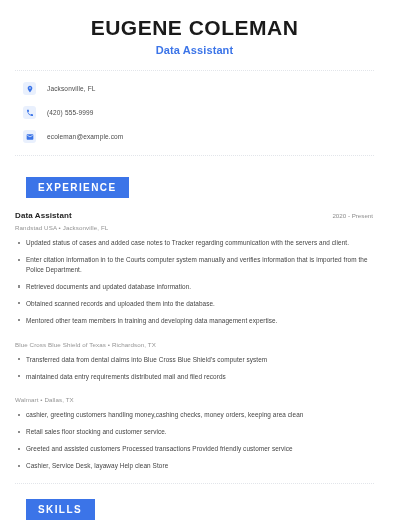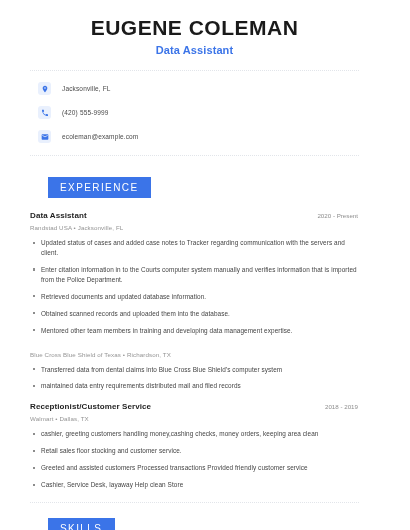--- a/index.html
+++ b/index.html
@@ -11,21 +11,21 @@
     height: 530px;
     background: #ffffff;
     font-family: "Liberation Sans", sans-serif;
     color: #2b2b2b;
     overflow: hidden;
   }
   .resume {
     width: 389px;
     height: 530px;
     box-sizing: border-box;
-    padding: 0 30px;
+    padding: 0 15px;
     position: relative;
   }
 
   
   .header {
     padding-top: 16px;
     text-align: center;
   }
   .full-name {
     font-size: 21px;
@@ -76,24 +76,24 @@
     margin-left: 11px;
     letter-spacing: 0.15px;
   }
 
   
   .section-badge {
     display: inline-block;
     background: #3b74e8;
     color: #ffffff;
     font-size: 10px;
-    font-weight: normal;
+    font-weight: bold;
     letter-spacing: 1.4px;
     padding: 5px 13px 5px 12px;
-    margin-left: 18px;
+    margin-left: 11px;
   }
   .section-experience { margin-top: 21px; }
   .section-skills { margin-top: 0; }
 
   
   .experience-body { margin-top: 13px; }
   .job { margin-bottom: 2px; }
   .job-head {
     display: flex;
     justify-content: space-between;
@@ -214,24 +214,20 @@
         <div class="job-meta">Blue Cross Blue Shield of Texas • Richardson, TX</div>
         <ul class="bullets">
           <li class="bullet">Transferred data from dental claims into Blue Cross Blue Shield's computer system</li>
           <li class="bullet">maintained data entry requirements distributed mail and filed records</li>
         </ul>
       </div>
 
       <div class="job-gap"></div>
 
       <div class="job">
-        <div class="job-head">
-          <span class="job-role">Receptionist/Customer Service</span>
-          <span class="job-dates">2018 - 2019</span>
-        </div>
         <div class="job-meta">Walmart • Dallas, TX</div>
         <ul class="bullets">
           <li class="bullet">cashier, greeting customers handling money,cashing checks, money orders, keeping area clean</li>
           <li class="bullet">Retail sales floor stocking and customer service.</li>
           <li class="bullet">Greeted and assisted customers Processed transactions Provided friendly customer service</li>
           <li class="bullet">Cashier, Service Desk, layaway Help clean Store</li>
         </ul>
       </div>
 
     </div>

